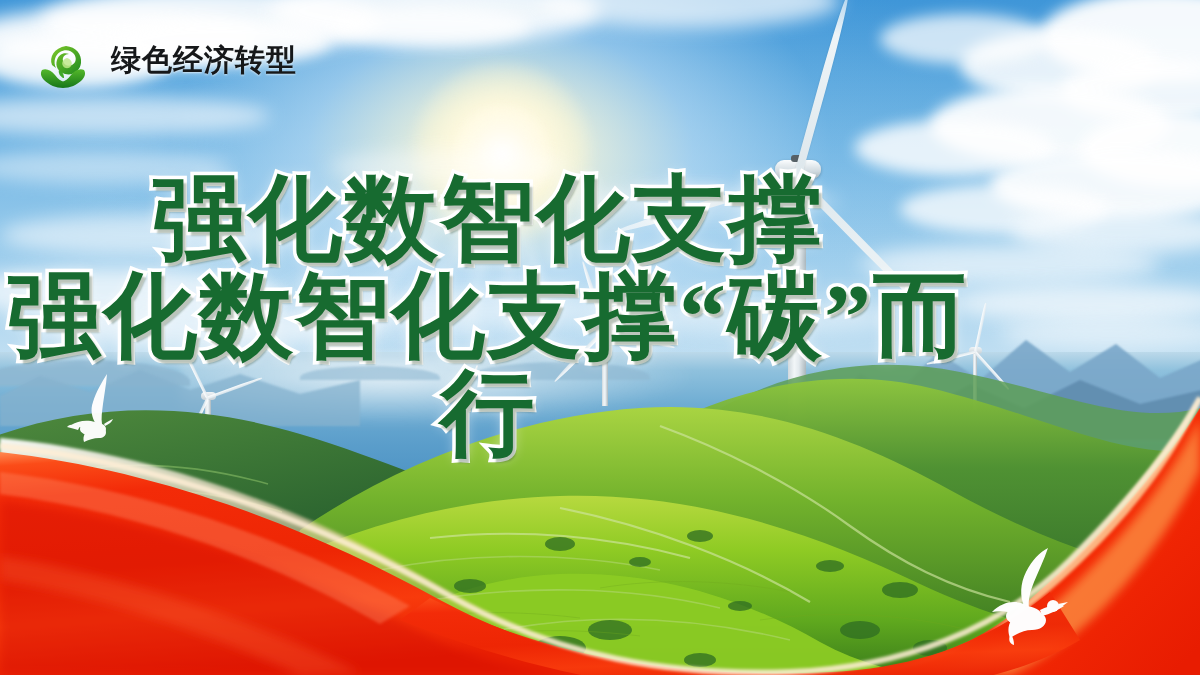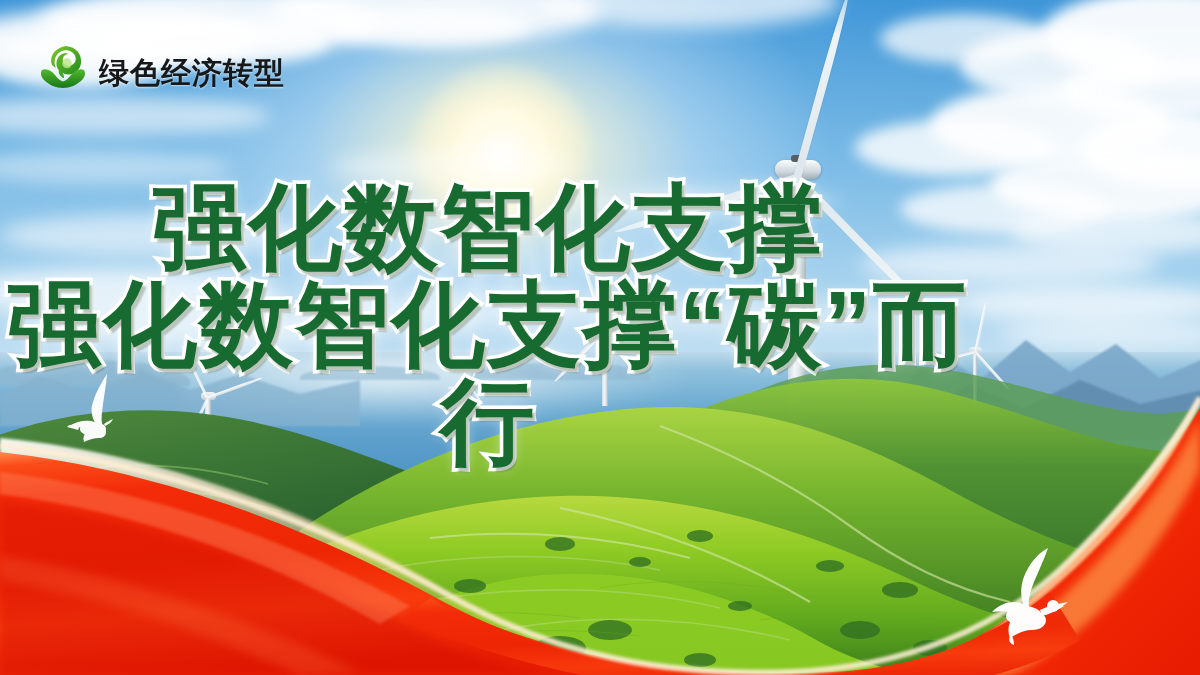--- a/index.html
+++ b/index.html
@@ -78,34 +78,34 @@
   .blade{position:absolute;background:linear-gradient(to right,rgba(255,255,255,.95),rgba(222,232,238,.85));transform-origin:50% 100%;border-radius:50% 50% 2px 2px;}
 
   
   .ribbon-wrap{position:absolute;left:0;top:0;width:1200px;height:675px;}
 
   
   .dove{position:absolute;}
 
   
   .logo{
-    position:absolute;left:36px;top:40px;display:flex;align-items:flex-end;gap:9px;
+    position:absolute;left:36px;top:40px;display:flex;align-items:flex-start;gap:21px;
   }
   .logo-mark{width:54px;height:54px;position:relative;flex:0 0 auto;}
   .logo-text{
     font-size:30px;font-weight:bold;color:#16181a;letter-spacing:1px;
     font-family:"DejaVu Sans","Liberation Sans",sans-serif;
     text-shadow:0 1px 2px rgba(255,255,255,.55);
     white-space:nowrap;
   }
 
   
   .headline{
-    position:absolute;left:0;top:180px;width:976px;text-align:center;
-    font-family:Liberation Sans, sans-serif;
+    position:absolute;left:0;top:171px;width:976px;text-align:center;
+    font-family:Liberation Serif, serif;
     font-weight:bold;
     line-height:1.03;
     pointer-events:none;
   }
   .hl-line{
     display:block;
     color:#176b30;
     letter-spacing:2px;
     -webkit-text-stroke:7px #ffffff;
     paint-order:stroke fill;

